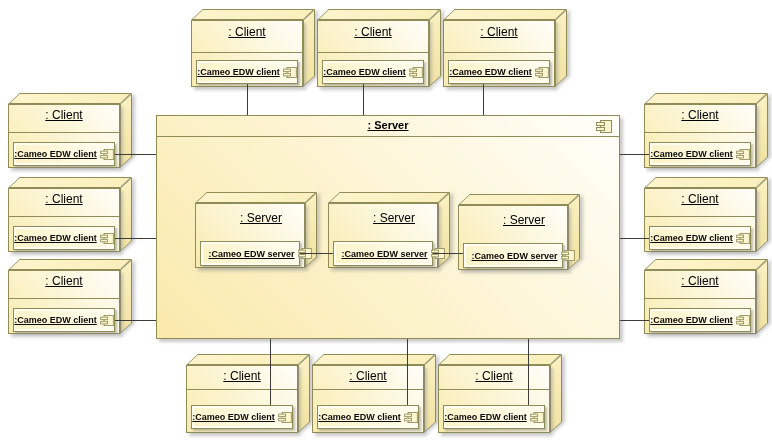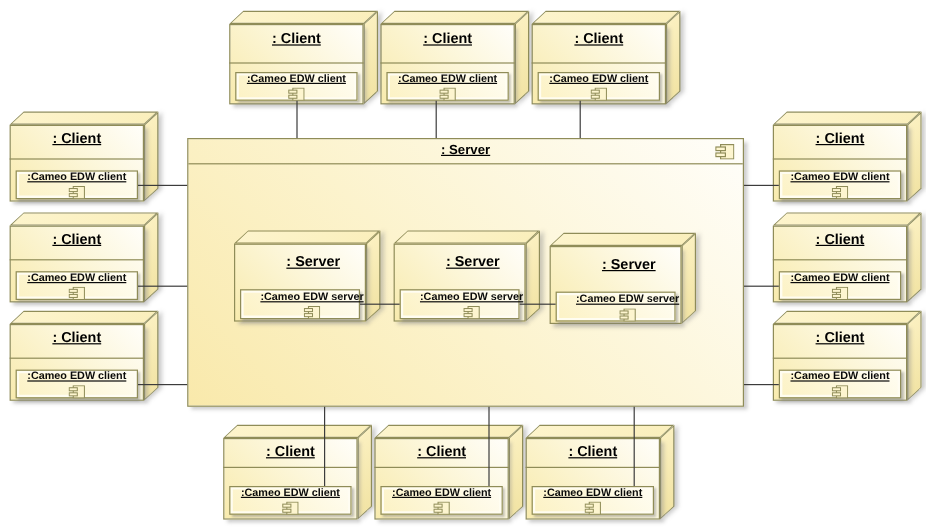--- a/index.html
+++ b/index.html
@@ -10,27 +10,27 @@
   .tf{position:absolute;height:11px;box-sizing:border-box;border:1px solid #8f8c58;
       background:linear-gradient(90deg,#fdf4cc,#faefbc);
       transform:skewX(-47deg);transform-origin:0 100%;}
   .rf{position:absolute;width:12px;box-sizing:border-box;border:1px solid #8f8c58;
       background:linear-gradient(180deg,#fbf0c0,#f2e4a5);
       transform:skewY(-42.5deg);transform-origin:0 0;
       box-shadow:3px 3px 3px rgba(140,140,140,.45);}
   .ff{position:absolute;box-sizing:border-box;border:1px solid #8f8c58;
       background:linear-gradient(45deg,#f8ebae 0%,#fcf6d8 55%,#fffefa 100%);
       box-shadow:3px 3px 3px rgba(140,140,140,.45);}
-  .ntitle{position:absolute;text-align:center;font-weight:bold;font-size:12px;
+  .ntitle{position:absolute;text-align:center;font-weight:normal;font-size:12px;
       text-decoration:underline;color:#000;line-height:14px;}
   .sep{position:absolute;height:1px;background:#8f8c58;}
   .comp{position:absolute;box-sizing:border-box;border:1px solid #8f8c58;
       background:linear-gradient(45deg,#fcf2c4,#fffdf2);
       box-shadow:2px 2px 2px rgba(130,130,130,.5),inset 0 0 0 2px rgba(255,253,242,.95);
-      display:flex;align-items:center;justify-content:center;gap:3px;flex-direction:column;}
+      display:flex;align-items:center;justify-content:center;gap:3px;}
   .clabel{font-weight:bold;font-size:9px;text-decoration:underline;color:#0a0a0a;white-space:nowrap;}
   .cicon{flex:0 0 auto;display:block;}
   
   .cl-top{width:130px;height:84px;}
   .cl-top .tf{left:0;top:0;width:112px;}
   .cl-top .rf{left:112px;top:11px;height:67px;}
   .cl-top .ff{left:0;top:11px;width:112px;height:67px;}
   .cl-top .ntitle{left:0;top:16px;width:112px;}
   .cl-top .sep{left:0;top:43px;width:112px;}
   .cl-top .comp{left:5px;top:51px;width:102px;height:24px;}

